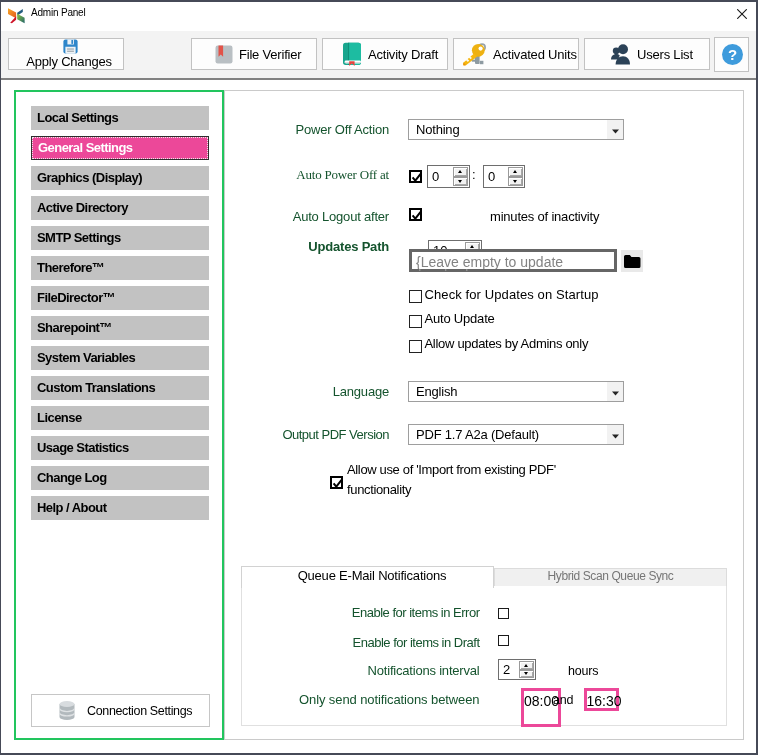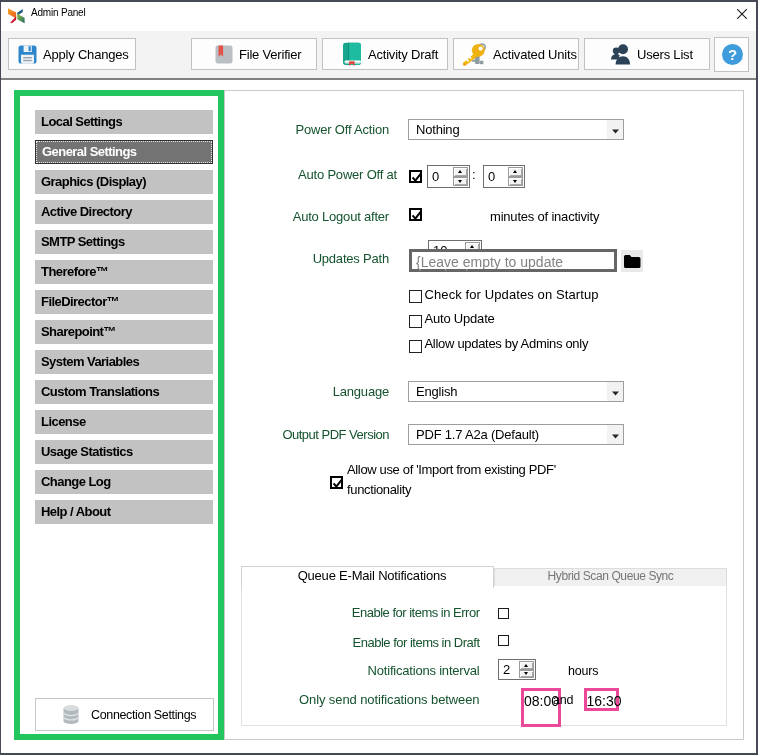--- a/index.html
+++ b/index.html
@@ -13,26 +13,26 @@
 #titlebar { left:0; top:0; width:758px; height:31px; background:#fff; }
 #title { left:31px; top:7px; font-size:10px; color:#000; letter-spacing:-0.2px;}
 #closex { left:737px; top:9px; }
 
 #toolbar { left:0; top:31px; width:758px; height:49px; background:#f3f3f3; border-bottom:2px solid #818181; }
 .tbtn { position:absolute; top:7px; height:32px; background:#fdfdfd; border:1px solid #c2c2c2;
   display:flex; align-items:center; font-size:13px; letter-spacing:-0.2px; color:#000; }
 .tbtn svg { margin-left:0; }
 .tbtn span { white-space:nowrap; }
 
-#lpanel { left:14px; top:90px; width:210px; height:650px; border:6px solid #22c55e; background:#fff; }
+#lpanel { left:14px; top:90px; width:210px; height:650px; border:2px solid #22c55e; background:#fff; }
 #rpanel { left:224px; top:90px; width:520px; height:650px; border:1px solid #cacaca; background:#fff; }
 
 .sbtn { position:absolute; left:15px; width:178px; height:24px; background:#c2c2c2;
   font-size:13px; font-weight:bold; letter-spacing:-0.55px; color:#000; line-height:24px; padding-left:6px; }
-.sbtn.sel { background:#737373; color:#fff; outline:1px dotted #ececec; outline-offset:-2px; border:1px solid #2e2e2e; line-height:22px; }
+.sbtn.sel { background:#ec4899; color:#fff; outline:1px dotted #ececec; outline-offset:-2px; border:1px solid #2e2e2e; line-height:22px; }
 #connbtn { position:absolute; left:15px; top:602px; width:179px; height:33px; background:#fff; border:1px solid #c6c6c6;
   display:flex; align-items:center; font-size:13px; letter-spacing:-0.2px; }
 
 .lbl { position:absolute; font-size:13px; letter-spacing:-0.2px; color:#14532d; text-align:right; white-space:nowrap; }
 .combo { position:absolute; left:183px; width:216px; height:21px; border:1px solid #9e9e9e; background:#fff; }
 .combo b { position:absolute; right:0; top:0; bottom:0; width:16px; background:#f2f2f2; }
 .combo { font-size:13px; letter-spacing:-0.2px; line-height:19px; padding-left:7px; }
 .combo svg.arr { position:absolute; right:4.5px; top:9px; }
 .check { position:absolute; width:13px; height:13px; border:1px solid #222; background:#fff; }
 .check.sm { width:11px; height:11px; border:1.5px solid #1a1a1a; }
@@ -78,21 +78,21 @@
       <polygon points="2.2,16.1 8.1,9.0 8.1,13.0 3.9,16.8" fill="#ce1126"></polygon>
       <polygon points="9.2,5.2 14.8,1.2 14.8,4.3 9.2,8.4" fill="#235c7f"></polygon>
       <polygon points="9.2,6.4 16.6,10.7 16.6,16.7 9.2,12.3" fill="url(#lgg)"></polygon>
     </svg>
     <div class="abs" id="title">Admin Panel</div>
     <svg class="abs" id="closex" width="10" height="10" viewBox="0 0 10 10">
       <path d="M0.2,0.2 L9.8,9.8 M9.8,0.2 L0.2,9.8" stroke="#1a1a1a" stroke-width="1.1" fill="none"></path>
     </svg>
   </div>
   <div class="abs" id="toolbar">
-    <div class="tbtn" style="left:8px; width:128px;">
+    <div class="tbtn" style="left:8px; width:116px;flex-direction:column;">
       <svg style="margin-left:9px" width="19" height="19" viewBox="0 0 19 19">
         <rect x="0.5" y="0.5" width="18" height="18" rx="2.6" fill="#2e86ca"></rect>
         <path d="M5.6,0.5 h8.2 v6.4 h-8.2 z" fill="#edf2f6"></path>
         <rect x="10.6" y="1.2" width="2.1" height="5" fill="#2e86ca"></rect>
         <path d="M3,9.8 h13 v7.2 a1.8,1.8 0 0 1 -1.8,1.8 h-9.4 a1.8,1.8 0 0 1 -1.8,-1.8 z" fill="#edf2f6"></path>
         <rect x="5.2" y="12" width="8.6" height="1.4" fill="#98a1a8"></rect>
         <rect x="5.2" y="14.8" width="8.6" height="1.4" fill="#98a1a8"></rect>
       </svg>
       <span style="margin-left:6px">Apply Changes</span>
     </div>
@@ -175,21 +175,21 @@
         </svg>
       <span style="margin-left:10px; font-size:12.5px; letter-spacing:-0.35px;">Connection Settings</span>
     </div>
   </div>
   <div class="abs" id="rpanel">
     <div class="lbl" style="left:14px; width:150px; top:31px;">Power Off Action</div>
     <div class="combo" style="top:28px;">Nothing<b></b><svg class="arr" width="7" height="5" viewBox="0 0 7 5">
           <polygon points="0,0.4 7,0.4 3.5,4.4" fill="#252525"></polygon>
         </svg></div>
 
-    <div class="lbl" style="left:22px; width:150px; top:75.5px;">Auto Power Off at</div>
+    <div class="lbl" style="left:14px; width:150px; top:75.5px;font-family:Liberation Serif, serif;">Auto Power Off at</div>
     <div class="check on" style="left:184px; top:79px;">
         <svg width="13" height="13" viewBox="0 0 13 13" style="overflow:visible">
           <path d="M2.6,6.3 L5.3,9.6 L10.6,2.8" stroke="#000" stroke-width="2" fill="none"></path>
         </svg>
       </div>
     <div class="spin" style="left:202px; top:74px; width:43px; height:23px;">
         <span class="val">0</span>
       <span class="col">
           <span class="sb up">
             <i></i>
@@ -224,21 +224,21 @@
           <span class="sb up">
             <i></i>
           </span>
           <span class="sb dn">
             <i></i>
           </span>
         </span>
       </div>
     <div class="cl" style="left:265px; top:118px;">minutes of inactivity</div>
 
-    <div class="lbl" style="left:14px; width:150px; top:160px;">Updates Path</div>
+    <div class="lbl" style="left:14px; width:150px; top:148px;font-weight:bold;">Updates Path</div>
     <div class="tbox" style="left:184px; top:158px; width:208px; height:23px; border-color:#666; color:#838383; line-height:21px; padding-left:4px; overflow:hidden;">{Leave empty to update through</div>
     <div class="abs" style="left:189px; top:176px; width:78px; height:4px; overflow:hidden;">
         <div style="margin-top:-1px; font-size:13px; letter-spacing:-0.2px; color:#9a9a9a;">download cen</div>
       </div>
     <div class="abs" style="left:396px; top:159px; width:22px; height:22px; background:#e9e9e9;">
       <svg style="position:absolute;left:2.5px;top:5px" width="17" height="13" viewBox="0 0 16 13" preserveAspectRatio="none">
         <path d="M0,1.5 a1.5,1.5 0 0 1 1.5,-1.5 h4 l1.5,2 h7 a1.5,1.5 0 0 1 1.5,1.5 v8 a1.5,1.5 0 0 1 -1.5,1.5 h-12.5 a1.5,1.5 0 0 1 -1.5,-1.5 z" fill="#000"></path>
       </svg>
     </div>
 

